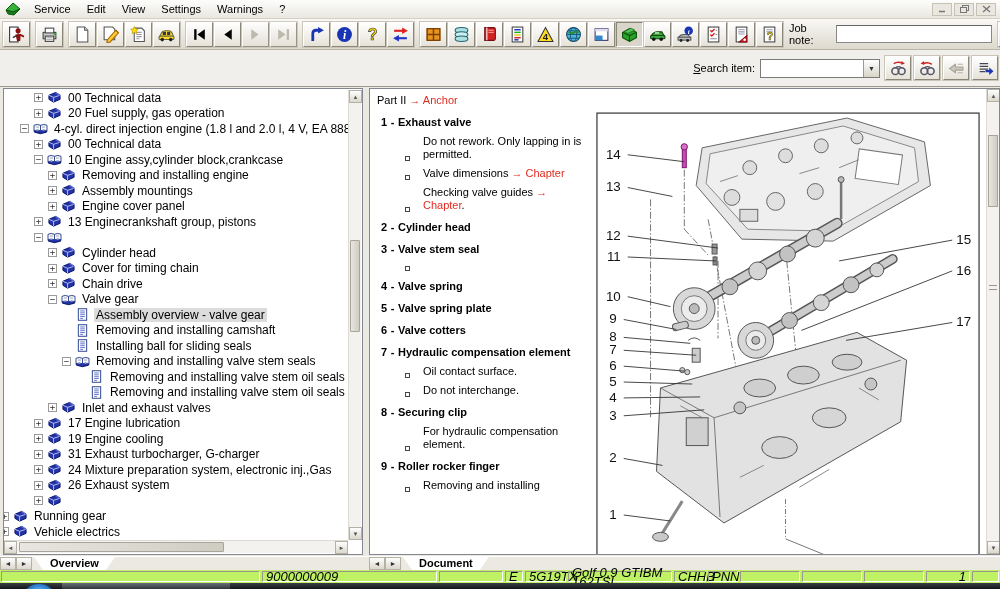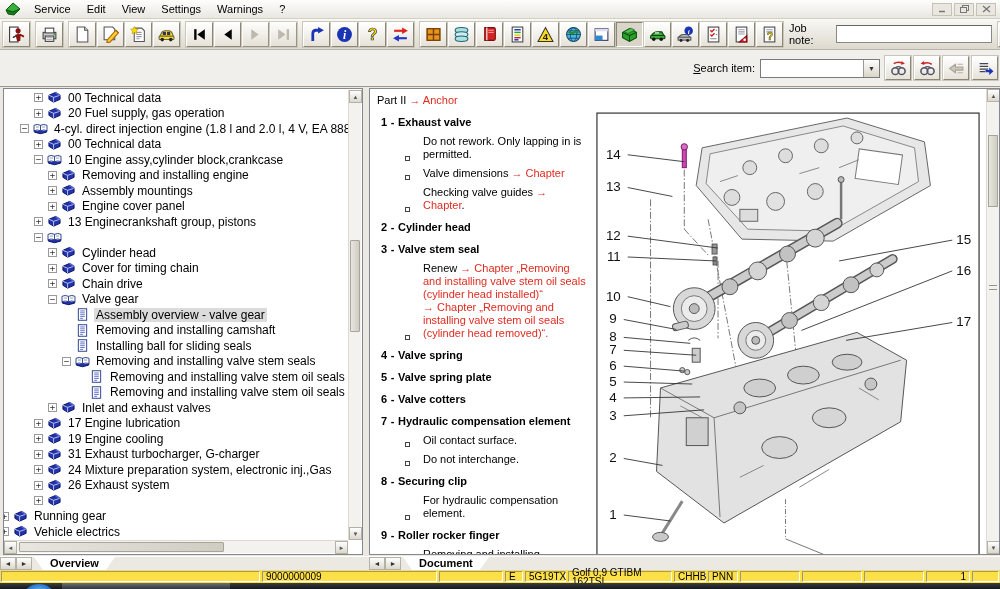--- a/index.html
+++ b/index.html
@@ -72,21 +72,21 @@
 
   
   .tabsrow { position:absolute; top:556px; left:0; right:0; height:14px; display:flex; background:#ece9e2; border-top:1px solid #fff; }
   .tabzone-left { width:366px; display:flex; }
   .tabzone-right { flex:1; display:flex; margin-left:3px; }
   .tab-arrows { display:flex; }
   .tab-arrow { width:16px; height:13px; background:linear-gradient(#fefefe,#dcd8cd); border:1px solid #b5b1a5; display:flex; align-items:center; justify-content:center; font-size:7px; color:#333; }
   .tab { height:13px; padding:0 16px; background:#fff; font-weight:bold; font-size:11px; line-height:13px; clip-path:polygon(0 0,100% 0,calc(100% - 9px) 100%,9px 100%); margin-left:2px; }
 
   
-  .statusbar { position:absolute; top:570px; left:0; right:0; height:13px; background:#fde047; display:flex; gap:2px; padding:1px 1px; font-size:10px; }
+  .statusbar { position:absolute; top:570px; left:0; right:0; height:13px; background:#bef264; display:flex; gap:2px; padding:1px 1px; font-size:13px;font-style:italic; }
   .scell { border:1px solid; border-color:#9a968a #fff #fff #9a968a; padding:0 3px; line-height:9px; display:flex; align-items:center; }
   .scell.right { justify-content:flex-end; }
 
   
   .taskbar { position:absolute; top:583px; left:0; right:0; height:6px; background:linear-gradient(#3a3f45,#14171b); overflow:hidden; }
   .orb { position:absolute; left:22px; top:1px; width:34px; height:30px; border-radius:50%; background:radial-gradient(circle at 50% 40%, #9fd4ff 0%, #2f7fd0 45%, #0c3f7e 80%); }
   .task-seg { position:absolute; left:62px; top:0; width:168px; height:6px; background:linear-gradient(#6a7078,#31363c); }
 </style>
 </head>
 <body>
@@ -749,22 +749,20 @@
           <span class="doc-dash">-</span>
           <span>Cylinder head</span>
         </div>
         <div class="doc-title">
           <span class="doc-num">3</span>
           <span class="doc-dash">-</span>
           <span>Valve stem seal</span>
         </div>
         <div class="doc-bullet">
           <span class="bullet-sq"></span>
-          <span class="bullet-text"><span>Renew </span><span class="red">→ Chapter „Removing and installing valve stem oil seals (cylinder head installed)“
-→ Chapter „Removing and installing valve stem oil seals (cylinder head removed)“.</span></span>
         </div>
         <div class="doc-title">
           <span class="doc-num">4</span>
           <span class="doc-dash">-</span>
           <span>Valve spring</span>
         </div>
         <div class="doc-title">
           <span class="doc-num">5</span>
           <span class="doc-dash">-</span>
           <span>Valve spring plate</span>

